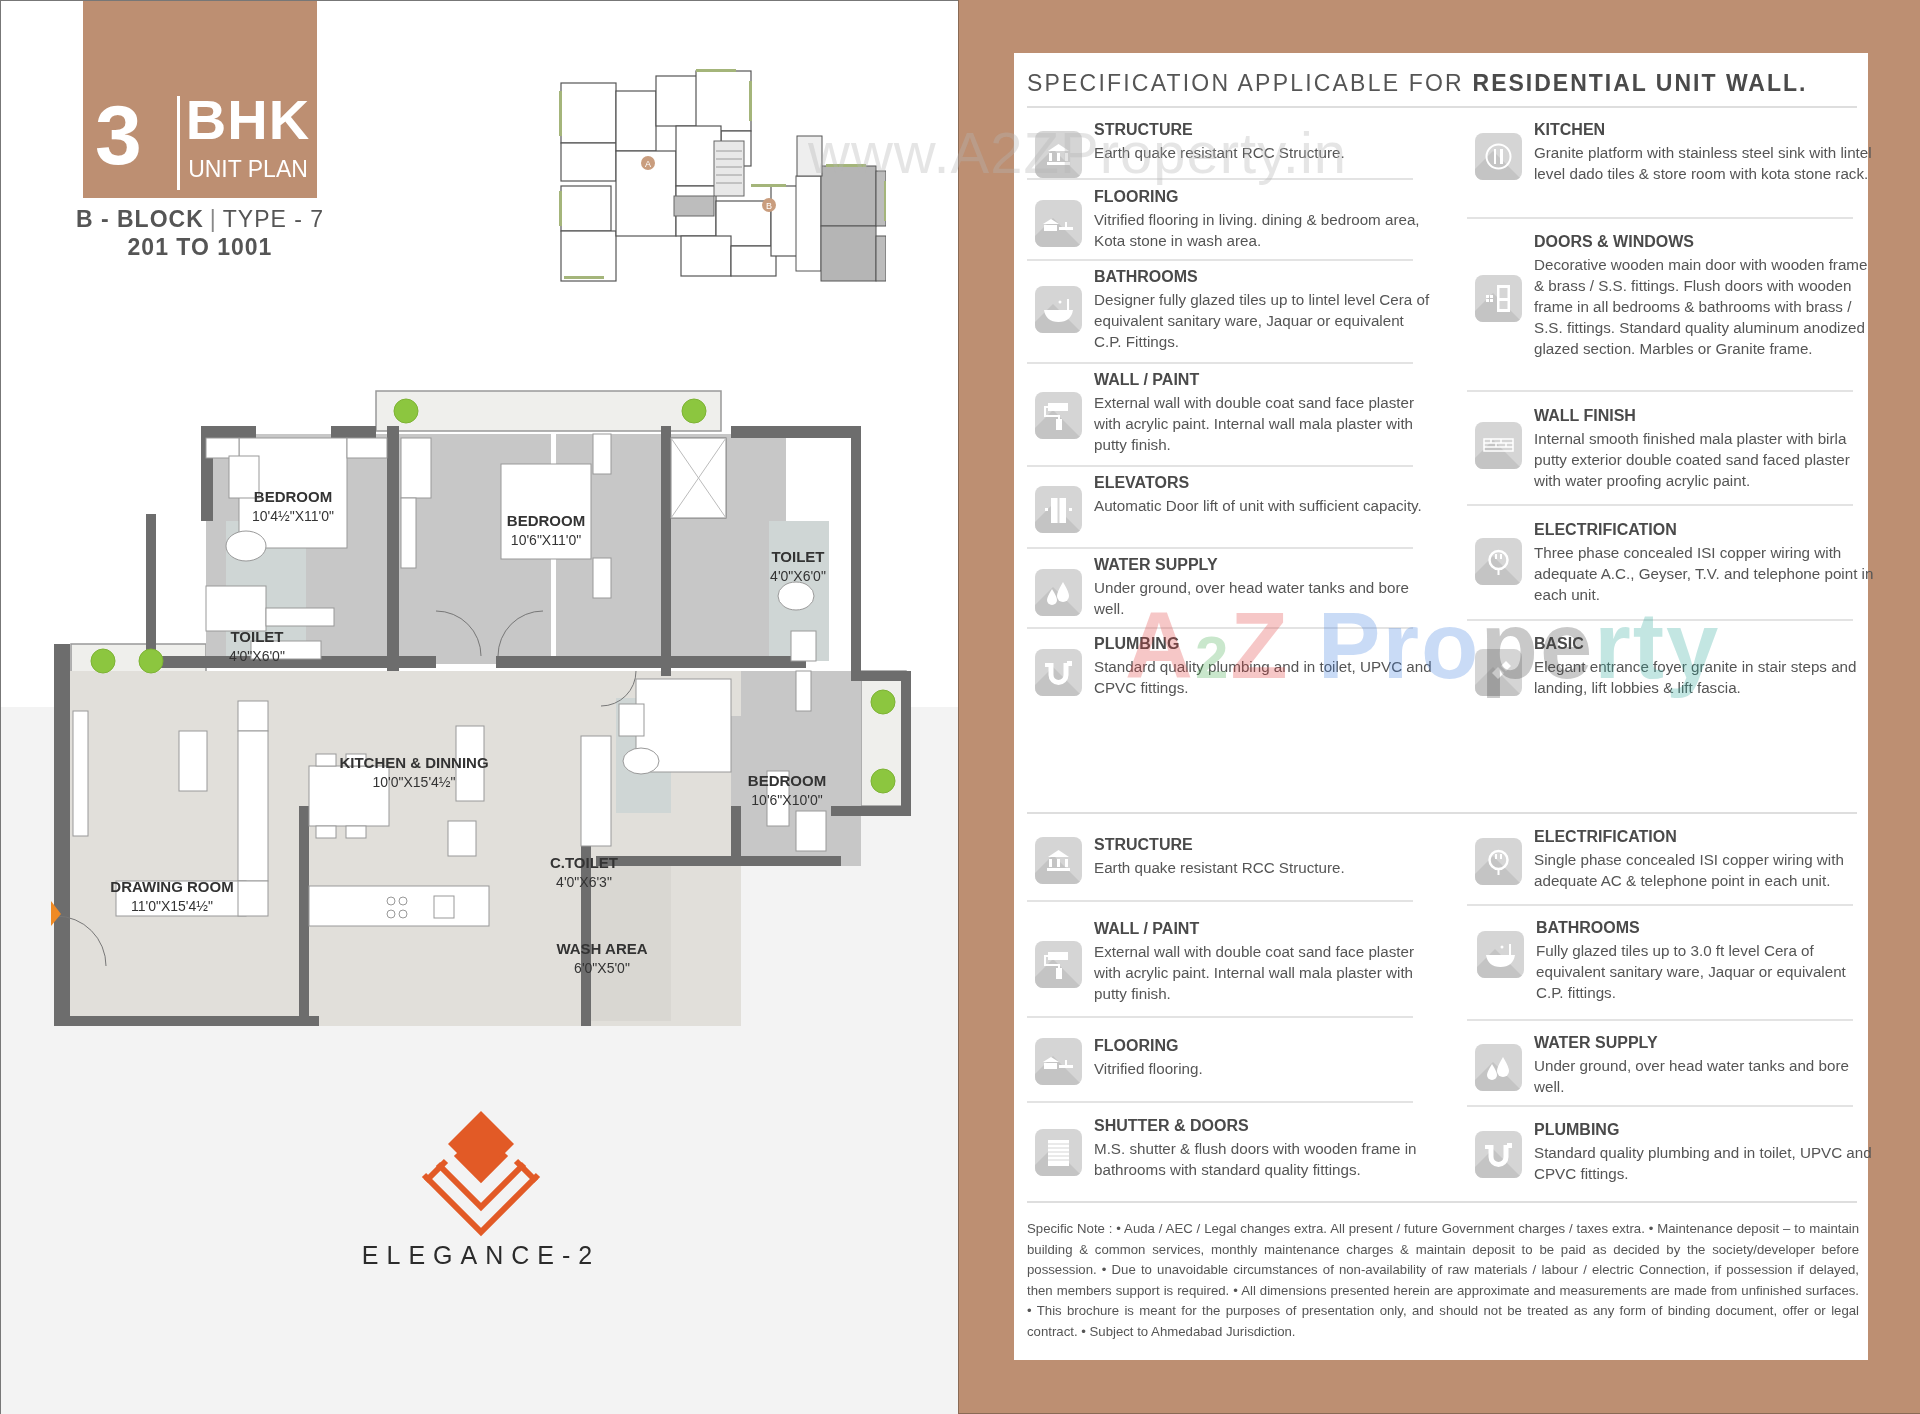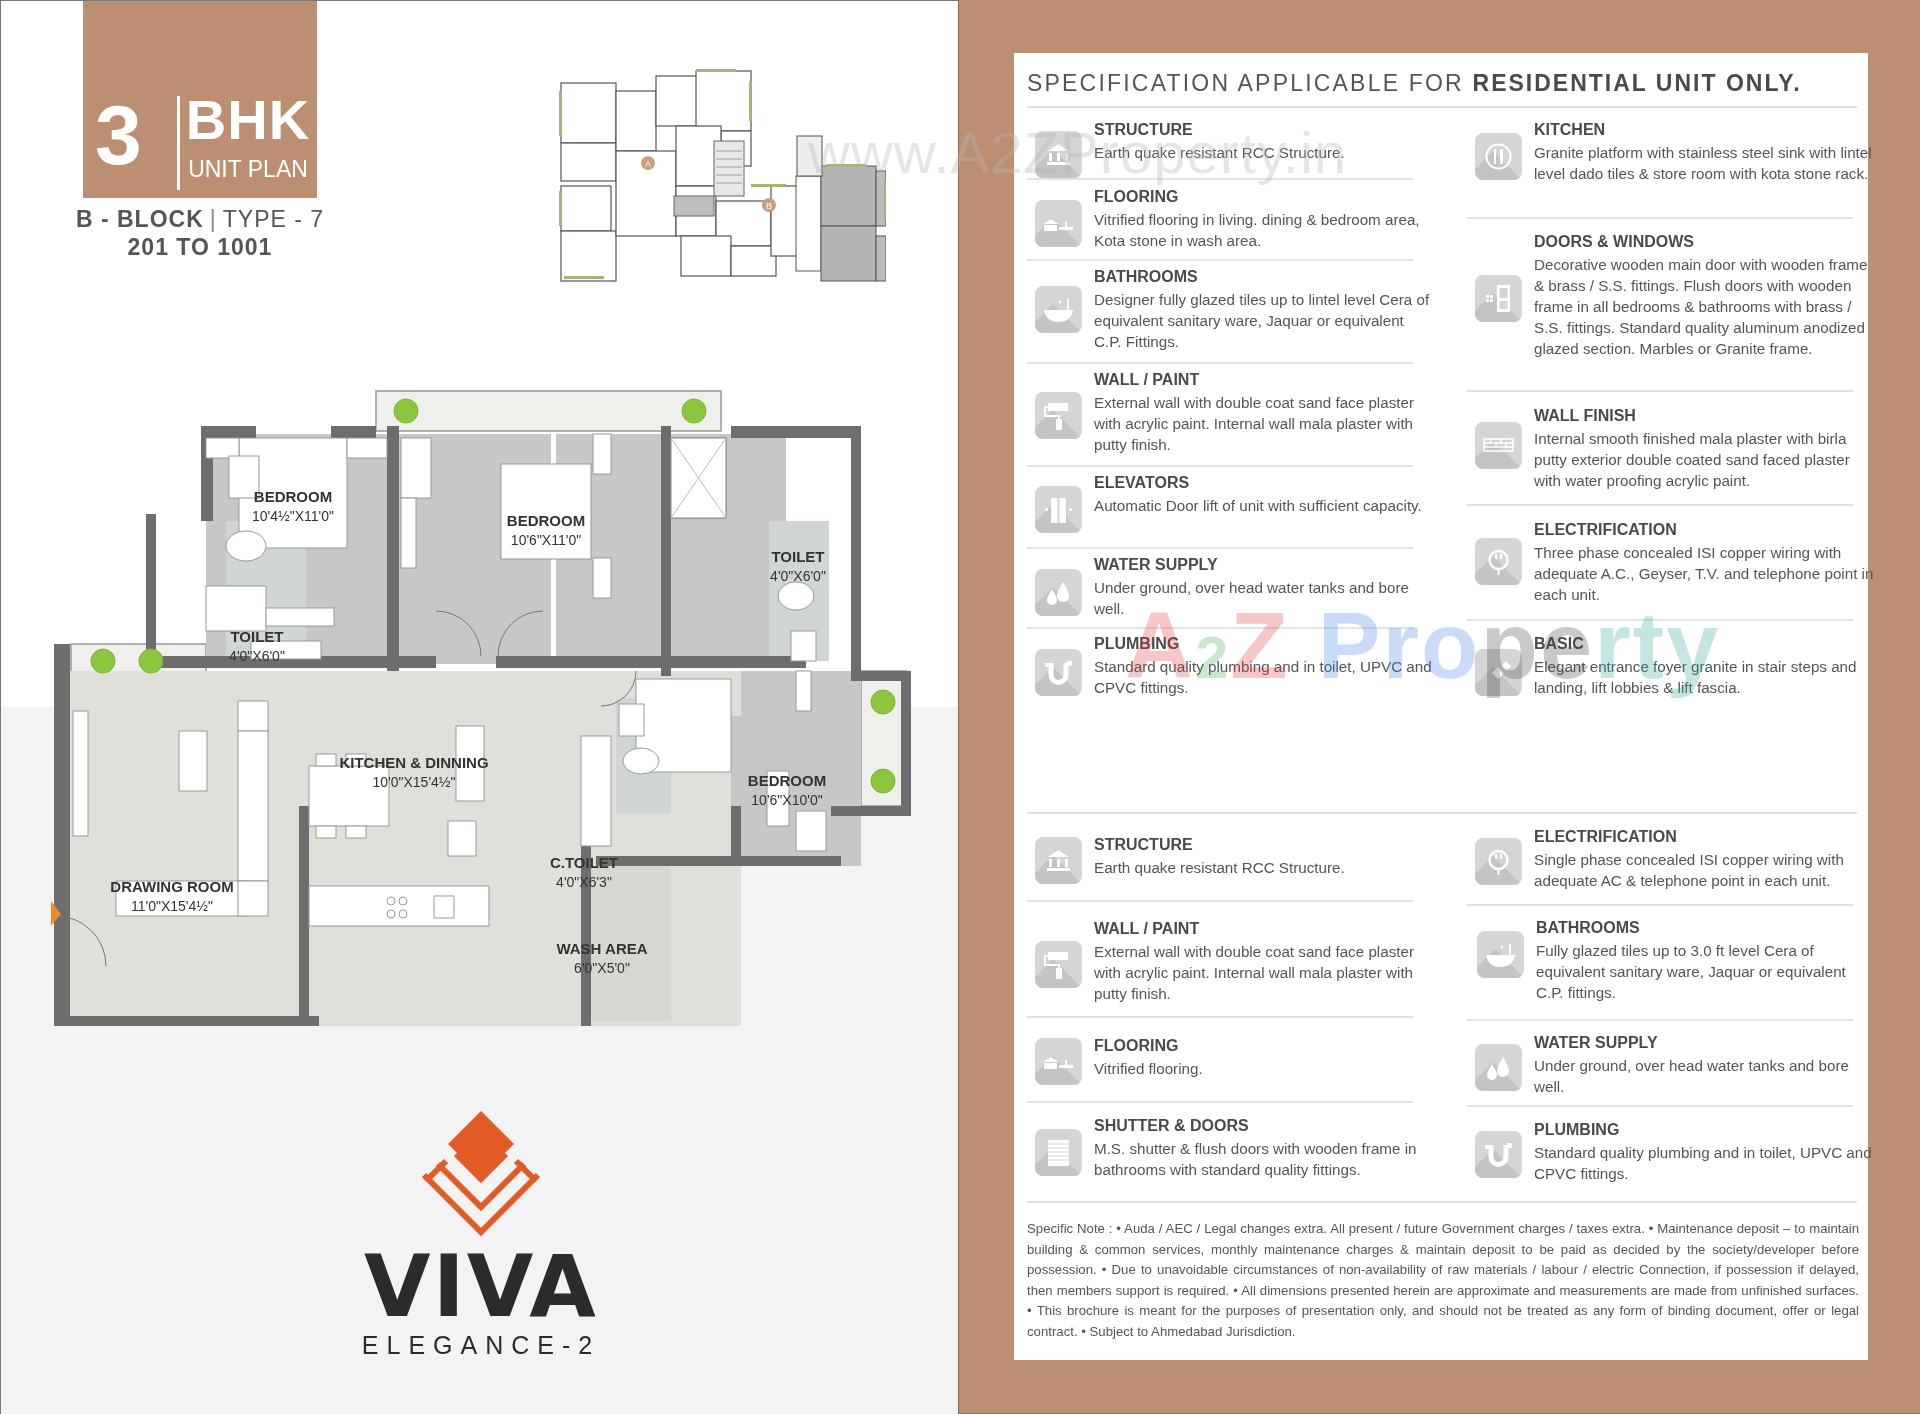--- a/index.html
+++ b/index.html
@@ -273,32 +273,31 @@
     <svg width="130" height="130" viewBox="0 0 130 130">
       <polygon points="65,2 98,35 65,68 32,35" fill="#e25a26"></polygon>
       <g fill="none" stroke="#e25a26" stroke-width="6">
         <polyline points="40,45 65,70 90,45"></polyline>
         <polyline points="22,55 65,98 108,55"></polyline>
         <polyline points="8,66 65,123 122,66"></polyline>
         <polyline points="30,52 10,72"></polyline>
         <polyline points="100,52 120,72"></polyline>
       </g>
     </svg>
-    <div class="brand">VIVA</div>
     <div class="sub">ELEGANCE-2</div>
   </div>
 </div>
 
 <div class="watermark-top">www.A2ZProperty.in</div>
 
 <div class="right-panel">
   <div class="spec-card">
 
     <div class="section-title" style="top:17px;">
-      <span>SPECIFICATION APPLICABLE FOR </span><b>RESIDENTIAL UNIT ONLY.</b>
+      <span>SPECIFICATION APPLICABLE FOR </span><b>RESIDENTIAL UNIT WALL.</b>
     </div>
     <div class="section-rule" style="top:53px;"></div>
 
     <div class="spec-item" style="left:13px; top:68px;">
       <div class="icon" style="top:10px;">
           <svg width="47" height="47">
             <polygon points="13,20 23.5,13 34,20" fill="#fff"></polygon>
             <rect x="14" y="22" width="3" height="8" fill="#fff"></rect>
             <rect x="22" y="22" width="3" height="8" fill="#fff"></rect>
             <rect x="30" y="22" width="3" height="8" fill="#fff"></rect>

